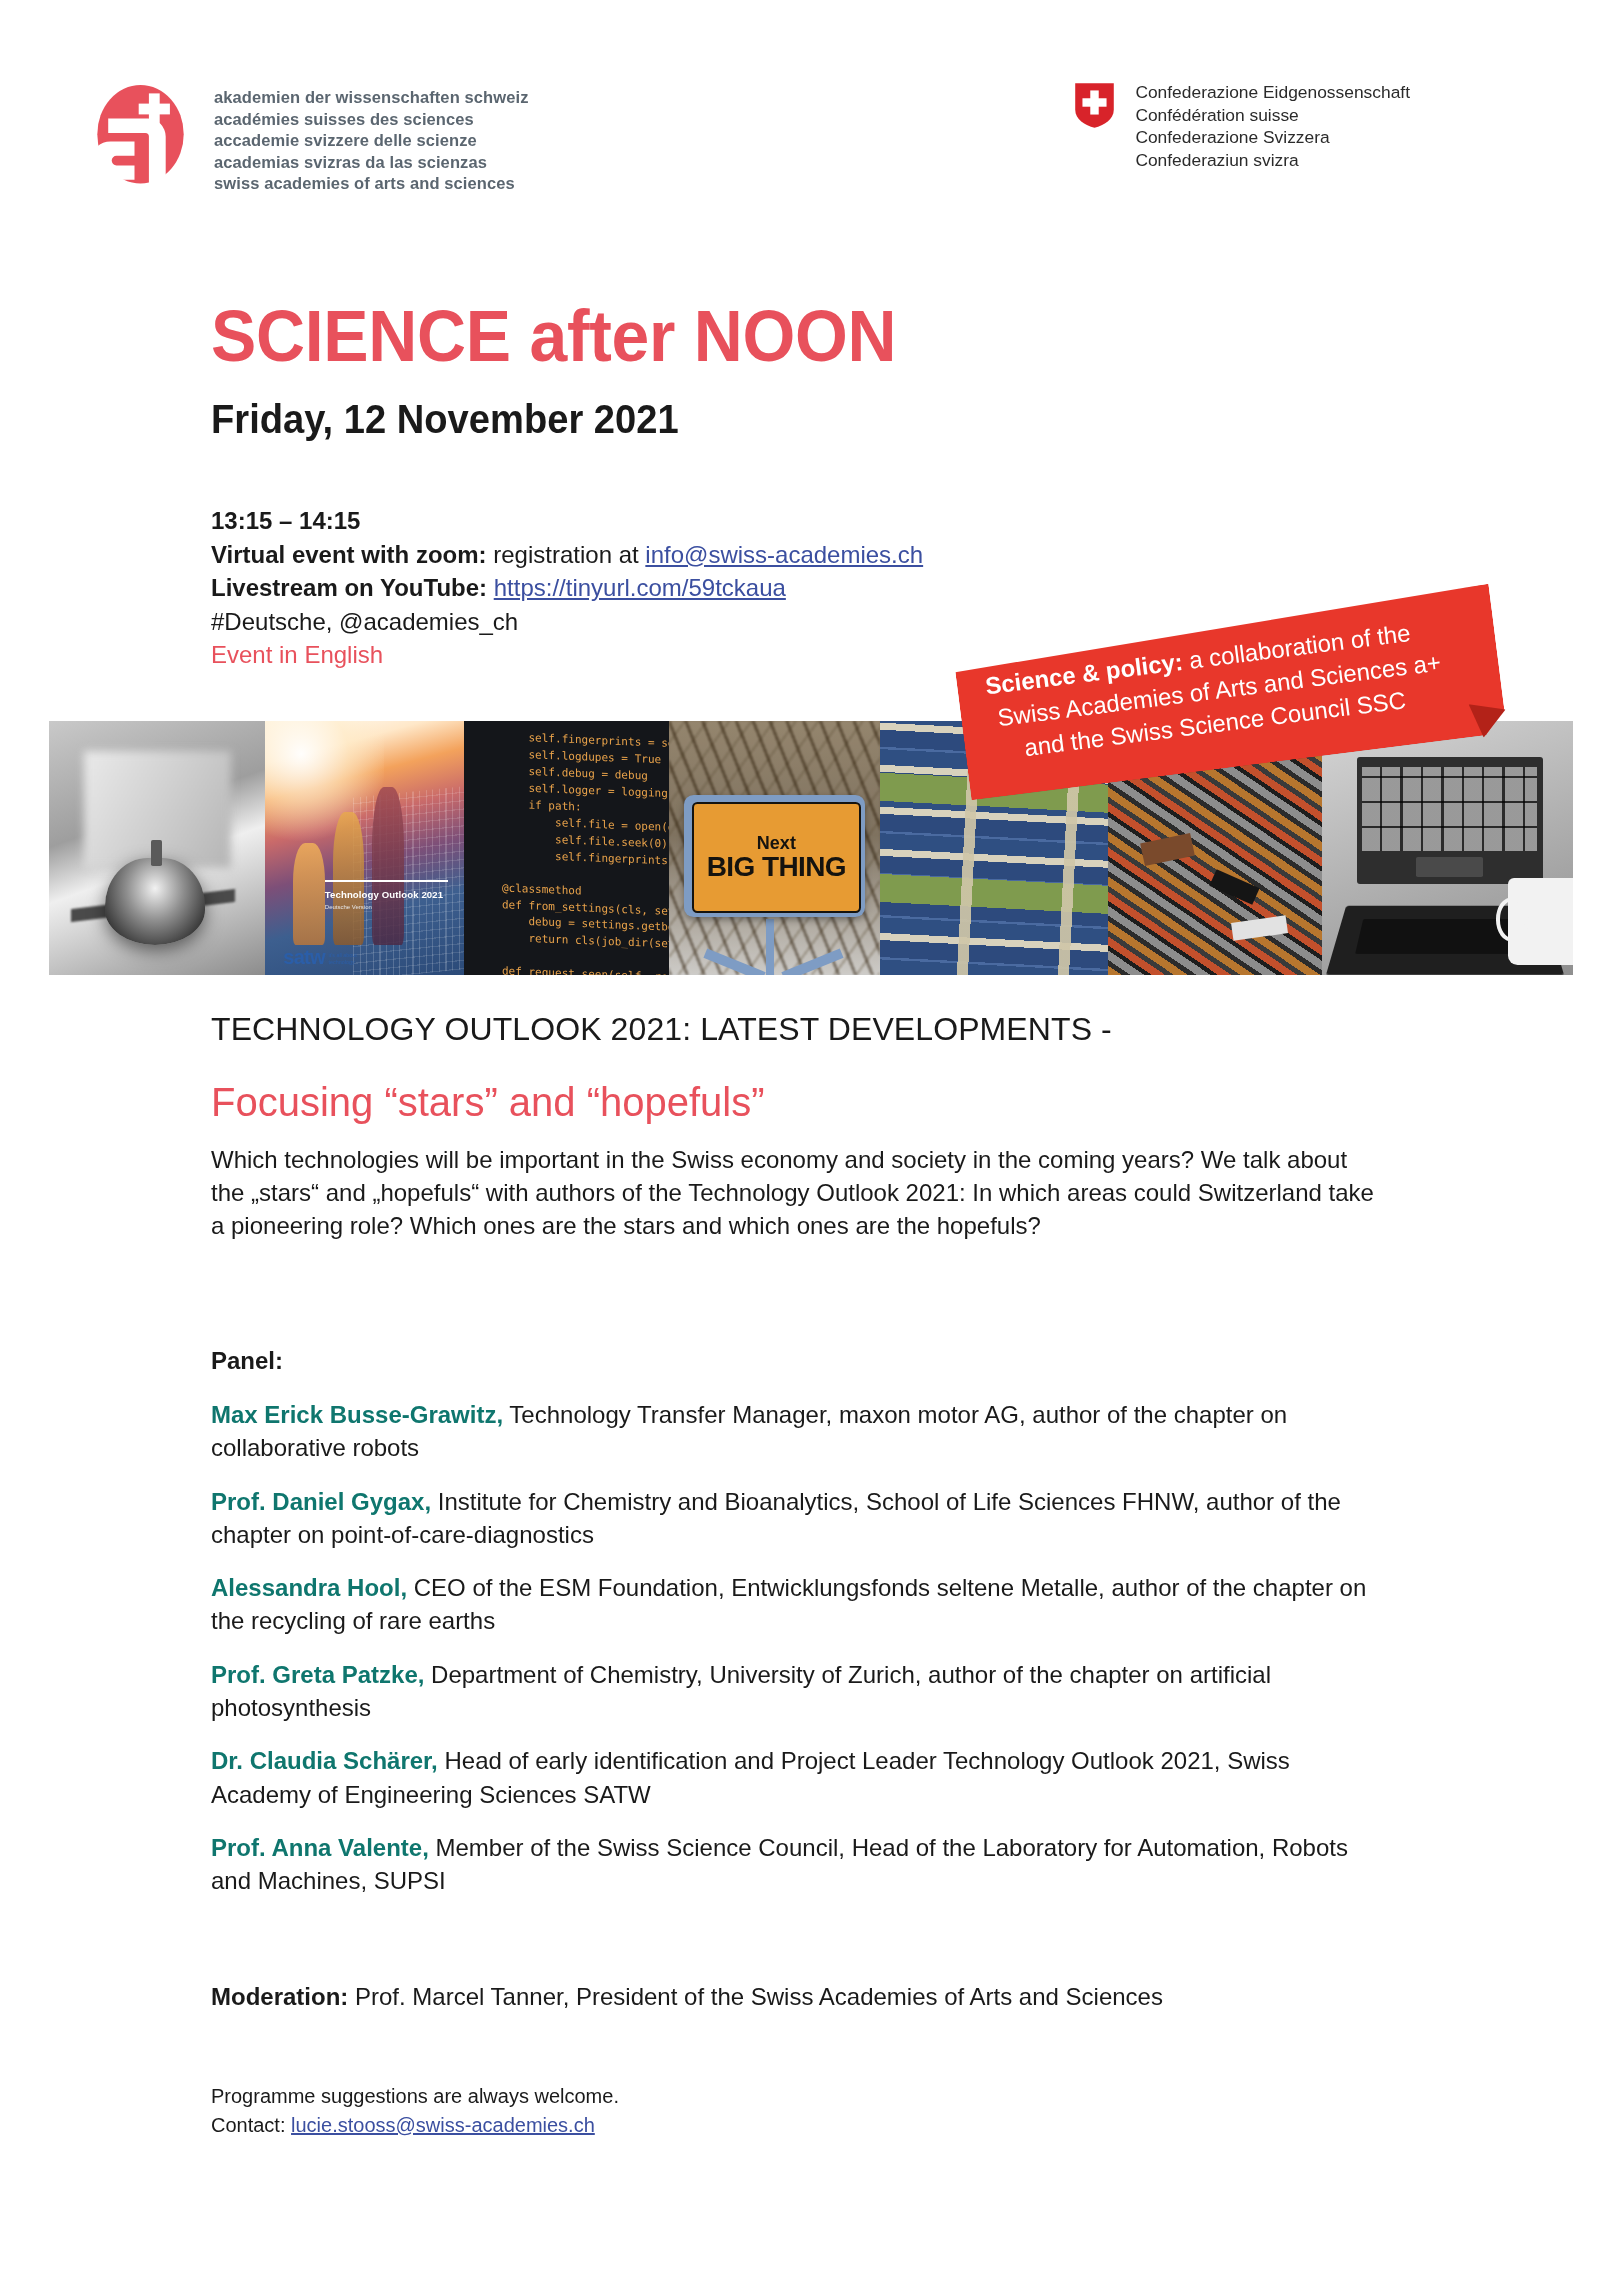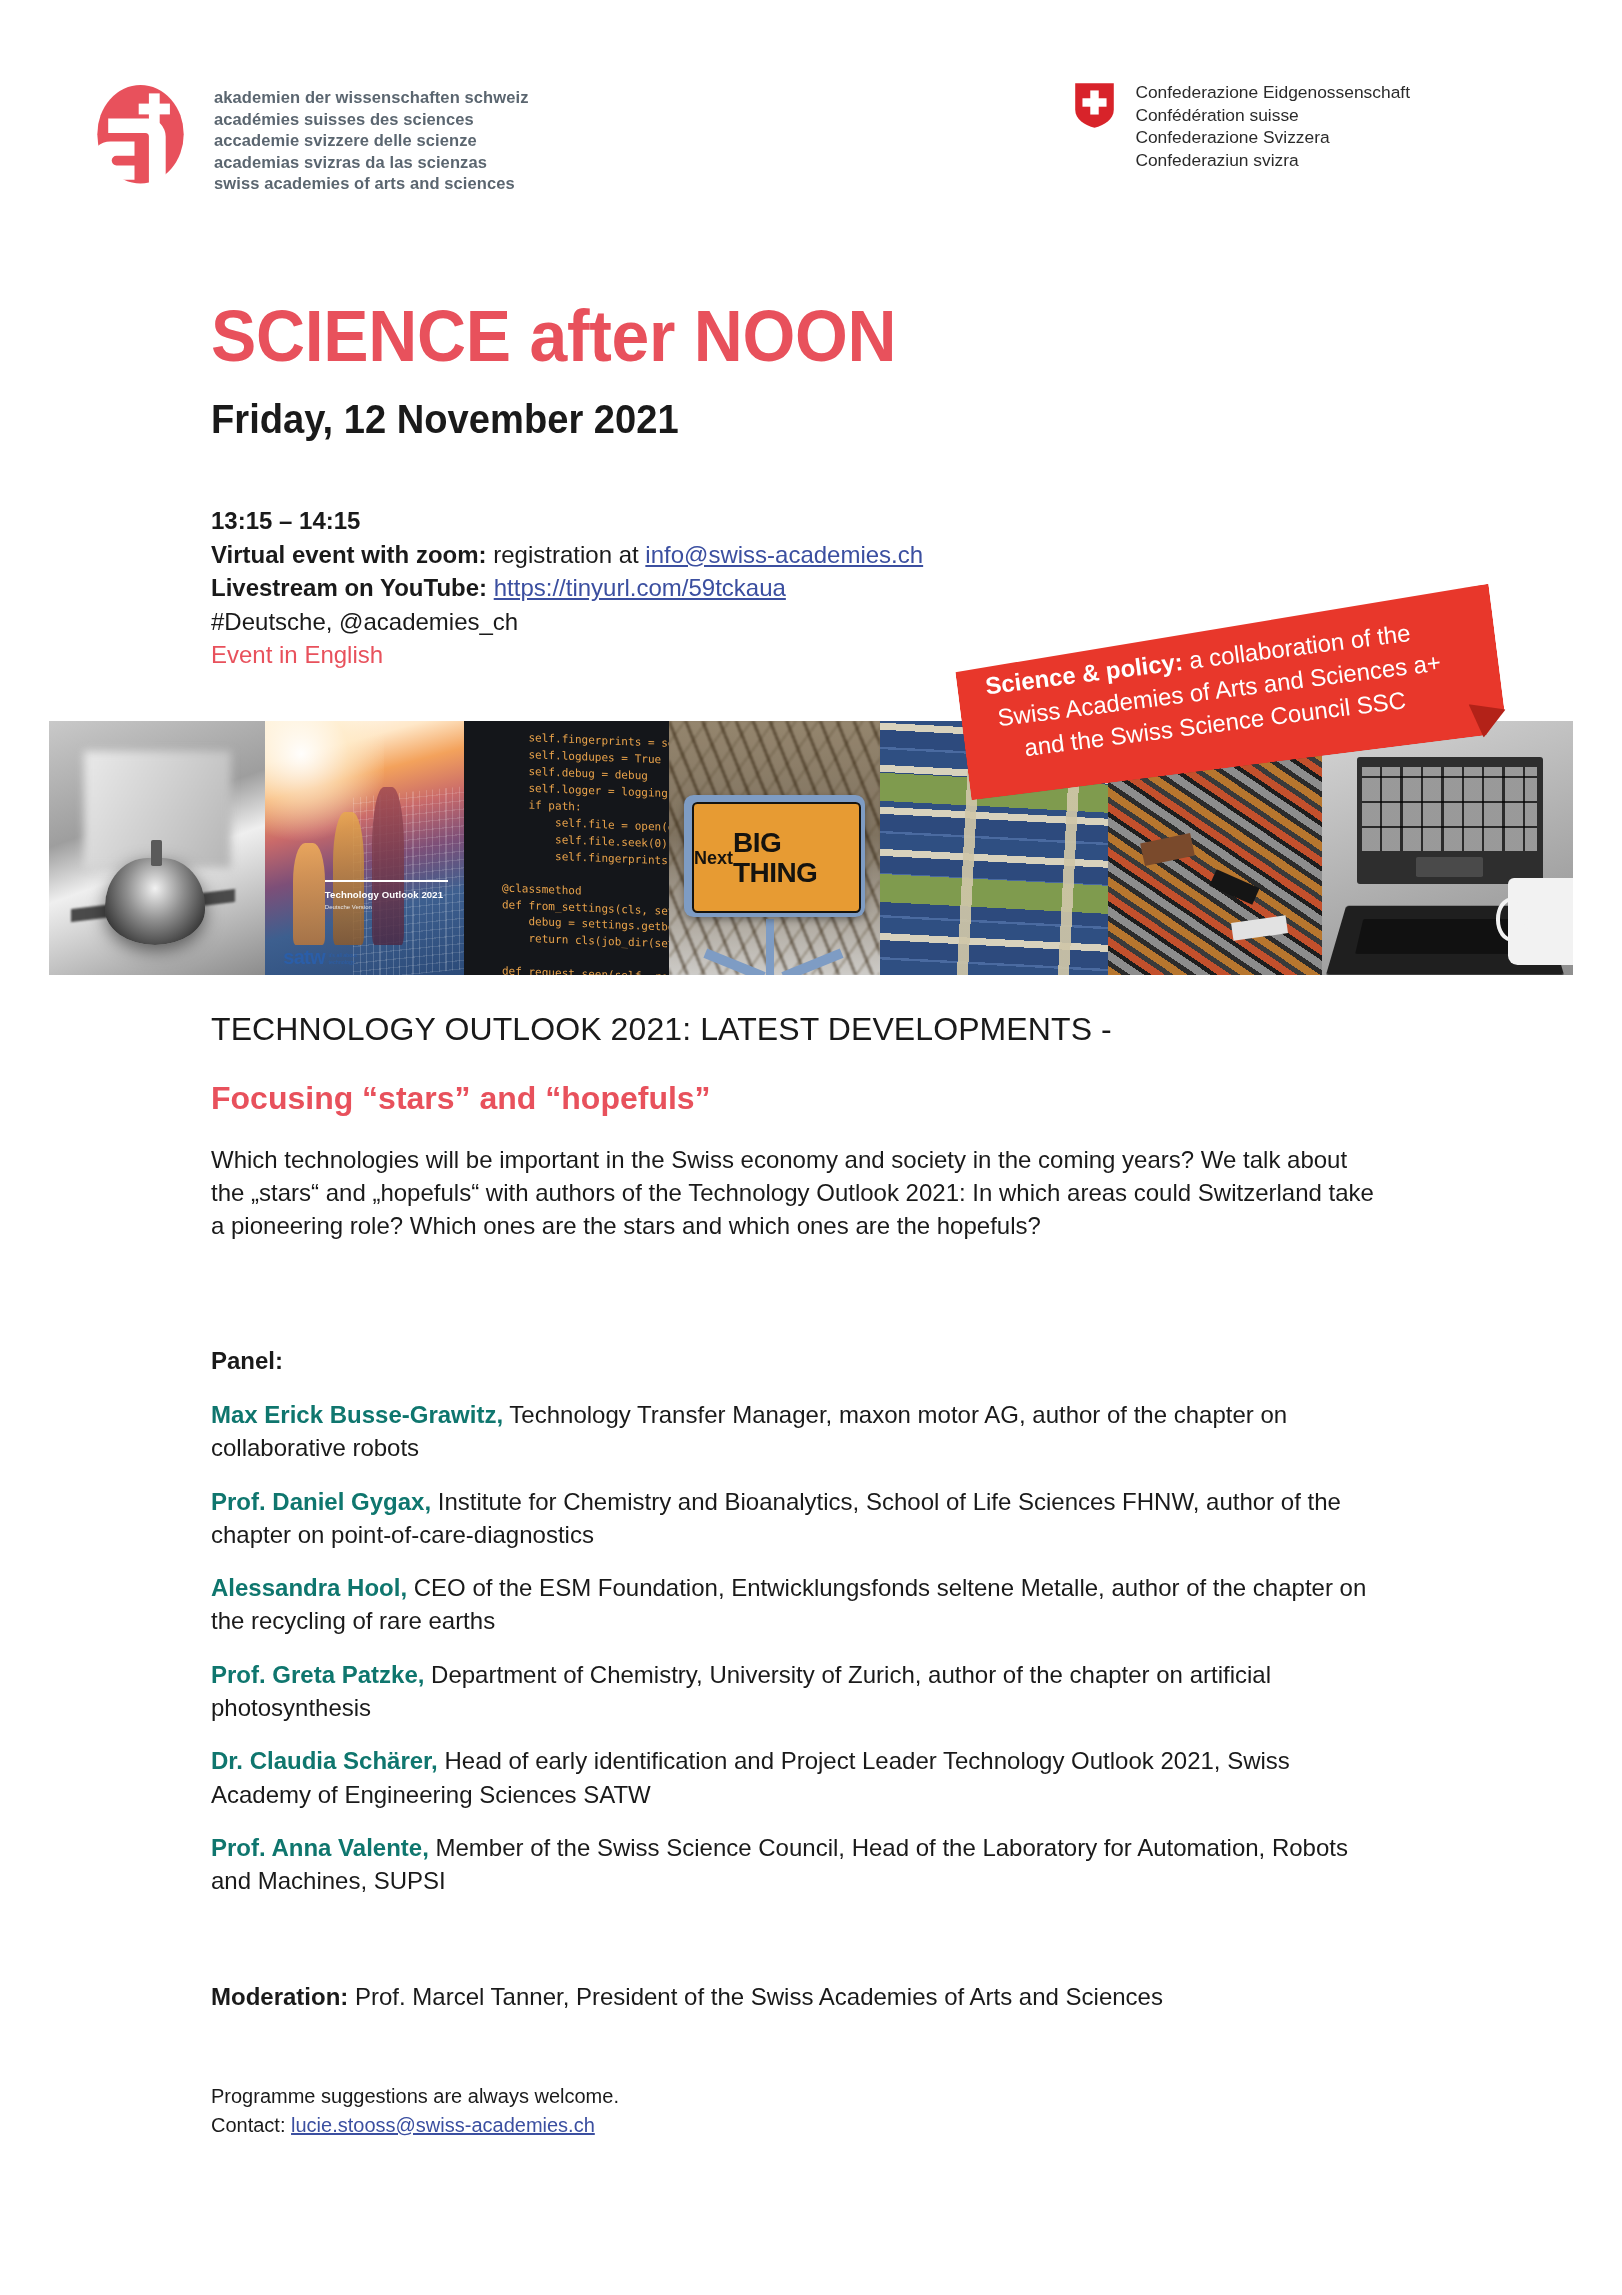--- a/index.html
+++ b/index.html
@@ -93,21 +93,21 @@
   .c4 .branches{position:absolute;inset:0;
     background:repeating-linear-gradient(68deg,rgba(60,45,25,.55) 0 3px,rgba(200,190,170,.18) 3px 15.6px),
                repeating-linear-gradient(-54deg,rgba(70,55,30,.35) 0 2.4px,transparent 2.4px 18px);
     filter:blur(1px);}
   .c4 .post{position:absolute;left:46%;bottom:0;width:4%;height:22%;background:#7e9cc4;}
   .c4 .leg{position:absolute;bottom:2%;width:30%;height:4%;background:#7e9cc4;}
   .c4 .l1{left:16%;transform:rotate(22deg);} .c4 .l2{left:53%;transform:rotate(-22deg);}
   .c4 .signframe{position:absolute;left:7%;top:29%;width:86%;height:48%;
     background:#7e9cc4;border-radius:9.6px;box-shadow:0 3px 7.2px rgba(0,0,0,.35);}
   .c4 .sign{position:absolute;left:4.5%;top:6%;width:91%;height:88%;background:#E79B33;
-    border:2.4px solid #15130f;border-radius:5.4px;display:flex;flex-direction:row;
+    border:2.4px solid #15130f;border-radius:5.4px;display:flex;flex-direction:column;
     align-items:center;justify-content:center;}
   .c4 .sign .n{font-size:18px;font-weight:bold;color:#15130f;line-height:1;}
   .c4 .sign .bg{font-size:28px;font-weight:bold;color:#15130f;line-height:1.05;letter-spacing:-0.6px;}
 
   .c5{width:15.0%;background:#8aa05a;}
   .c5 .field{position:absolute;inset:0;
     background:
       repeating-linear-gradient(3deg,#2f4f82 0 15.6px,#4a6aa0 15.6px 18px,#2d4a7d 18px 35px,#d8d2bd 35px 42px),
       repeating-linear-gradient(93deg,rgba(255,255,255,.22) 0 1.2px,transparent 1.2px 10.2px);}
   .c5 .grass{position:absolute;inset:0;
@@ -157,21 +157,21 @@
     position:absolute;left:28px;top:21.6px;right:24px;
     color:#fff;font-size:24px;line-height:1.38;font-weight:400;
   }
   .ribbon .txt b{font-weight:bold;}
   .ribbon .l2{padding-left:8.4px;}
   .ribbon .l3{padding-left:31px;}
 
   
   .sect-title{position:absolute;left:211px;top:1011px;font-size:32px;font-weight:400;
     color:#1a1a1a;letter-spacing:0.1px;white-space:nowrap;}
-  .sect-sub{position:absolute;left:211px;top:1080px;font-size:32px;font-weight:bold;
+  .sect-sub{position:absolute;left:211px;top:1080px;font-size:40px;font-weight:normal;
     color:#E8515C;white-space:nowrap;}
   .lead{position:absolute;left:211px;top:1143px;width:1176px;font-size:24px;line-height:1.38;color:#1a1a1a;}
 
   .panel-label{position:absolute;left:211px;top:1347px;font-size:24px;font-weight:bold;color:#1a1a1a;}
   .people{position:absolute;left:211px;top:1398px;width:1179px;}
   .person{font-size:24px;line-height:1.38;color:#1a1a1a;margin-bottom:20.4px;}
   .person .nm{color:#0f766e;font-weight:bold;}
   .moderation{position:absolute;left:211px;top:1980px;width:1179px;font-size:24px;line-height:1.38;color:#1a1a1a;}
   .moderation b{font-weight:bold;margin-top:29px;}
 

